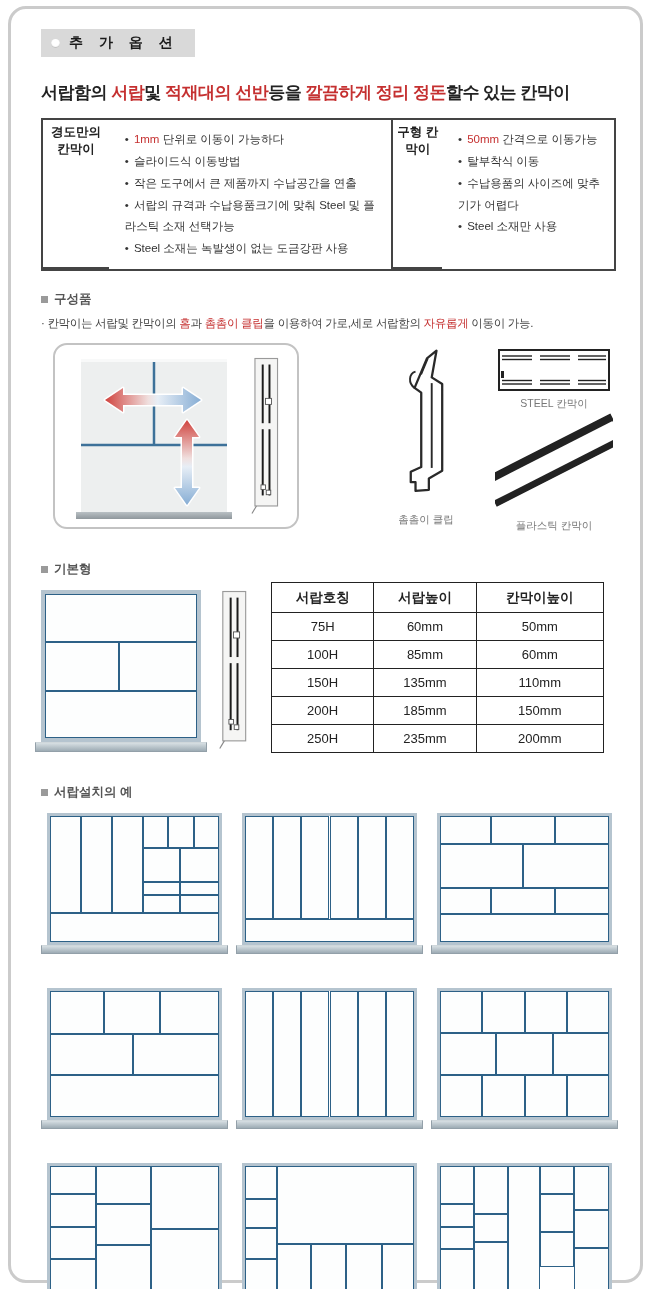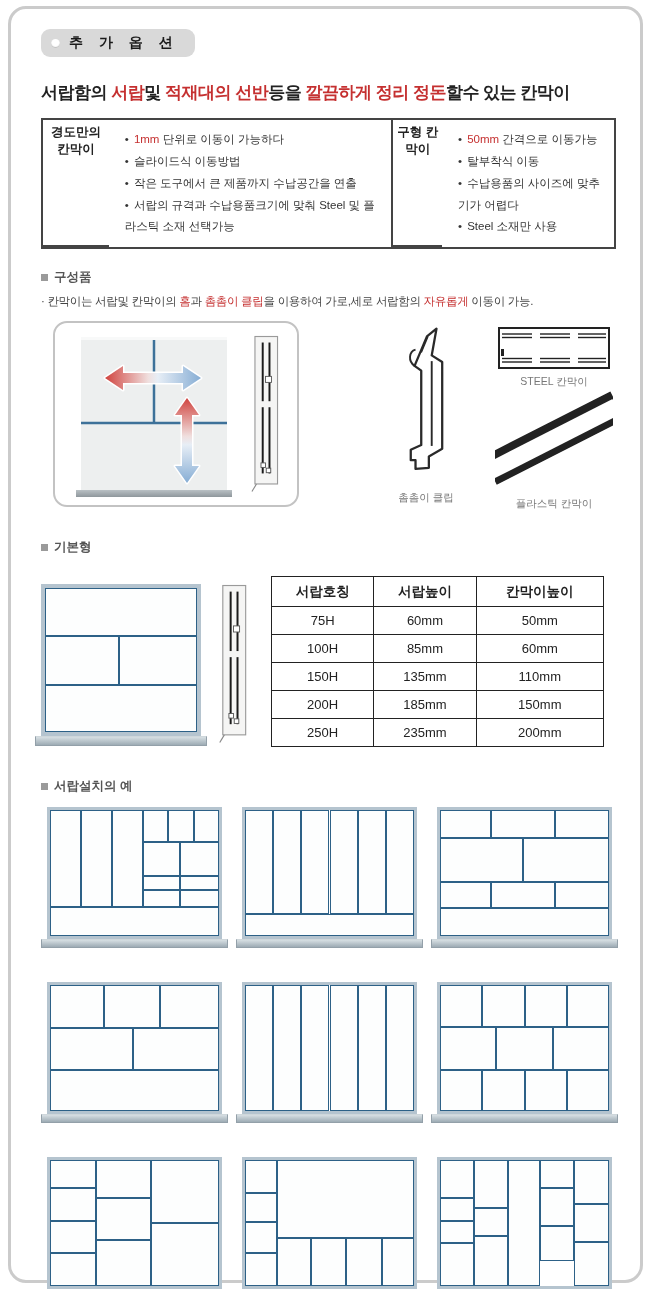--- a/index.html
+++ b/index.html
@@ -10,21 +10,21 @@
   }
   .page{
     position:absolute;left:8px;top:6px;right:8px;bottom:6px;
     border:3px solid #cbcbcb;border-radius:18px;
     padding:20px 24px 10px 30px;box-sizing:border-box;background:#fff;
   }
   .red{color:var(--red,#c53030);}
   
   .badge{
     display:inline-flex;align-items:center;gap:9px;
-    background:#d9d9d9;padding:5px 16px 5px 10px;border-radius:9px;
+    background:#d9d9d9;padding:5px 16px 5px 10px;
   }
   .badge .dot{width:9px;height:9px;border-radius:50%;background:#fff;box-shadow:inset 0 -1px 1px #bbb;}
   .badge .txt{font-weight:bold;font-size:14px;letter-spacing:6px;color:#1a1a1a;}
   
   .headline{margin-top:24px;font-size:17px;font-weight:bold;color:#222;letter-spacing:-0.5px;}
   
   .cmp{display:flex;border:2px solid #444;margin-top:14px;}
   .cmp-col{width:61%;box-sizing:border-box;display:flex;flex-direction:row;}
   .cmp-col.right{width:39%;border-left:2px solid #444;}
   .cmp-head{border-bottom:2px solid #444;text-align:center;font-weight:bold;font-size:12.5px;padding:4px 0;}
@@ -43,21 +43,21 @@
   }
   .topview{position:absolute;left:26px;top:14px;width:146px;height:150px;background:#edefef;border-top:3px solid #f8f9f9;}
   .topview svg{position:absolute;left:0;top:0;}
   .topview .tv-base{position:absolute;left:-5px;right:-5px;bottom:-7px;height:7px;background:linear-gradient(#b9c0c4,#8f979c);}
   .strip-svg{position:absolute;}
   .clip-block{position:absolute;left:330px;top:4px;width:110px;text-align:center;}
   .steel-block{position:absolute;left:448px;top:8px;width:130px;text-align:center;}
   .plastic-block{position:absolute;left:448px;top:68px;width:130px;text-align:center;}
   .ill-label{font-size:10.5px;color:#777;margin-top:2px;}
   
-  .basic-area{position:relative;height:182px;margin-top:20px;}
+  .basic-area{position:relative;height:182px;margin-top:4px;}
   .drawer{position:absolute;}
   .drawer .body{position:relative;background:#fff;border:4px solid #b5c4cf;box-sizing:border-box;}
   .drawer .base{height:8px;margin:0 -6px;background:linear-gradient(#d7dfe3,#9dabb4);border:1px solid #93a0a9;border-top-color:#cfd7db;}
   .cell{position:absolute;box-sizing:border-box;border:1px solid var(--line,#2d6187);background:#fdfefe;}
   .spec{position:absolute;left:230px;top:0;border-collapse:collapse;width:333px;}
   .spec th,.spec td{border:1.5px solid #222;text-align:center;font-size:13px;padding:0;height:27px;}
   .spec th{font-weight:bold;height:29px;font-size:13.5px;}
   
   .ex-grid{display:grid;grid-template-columns:repeat(3,187px);gap:34px 8px;margin-top:12px;}
   .ex .body{height:132px;margin:0 6px;position:relative;background:#fff;border:3px solid #b5c4cf;box-sizing:border-box;}
@@ -79,20 +79,21 @@
 
   
   <div class="cmp">
     <div class="cmp-col">
       <div class="cmp-head">경도만의 칸막이</div>
       <ul class="cmp-list">
           <li><span class="blt">•</span><span class="red">1mm</span><span> 단위로 이동이 가능하다</span></li>
           <li><span class="blt">•</span><span>슬라이드식 이동방법</span></li>
           <li><span class="blt">•</span><span>작은 도구에서 큰 제품까지 수납공간을 연출</span></li>
           <li><span class="blt">•</span><span>서랍의 규격과 수납용품크기에 맞춰 Steel 및 플라스틱 소재 선택가능</span></li>
+          <li><span class="blt">•</span><span>Steel 소재는 녹발생이 없는 도금강판 사용</span></li>
         </ul>
     </div>
     <div class="cmp-col right">
       <div class="cmp-head">구형 칸막이</div>
       <ul class="cmp-list">
           <li><span class="blt">•</span><span class="red">50mm</span><span> 간격으로 이동가능</span></li>
           <li><span class="blt">•</span><span>탈부착식 이동</span></li>
           <li><span class="blt">•</span><span>수납용품의 사이즈에 맞추기가 어렵다</span></li>
           <li><span class="blt">•</span><span>Steel 소재만 사용</span></li>
         </ul>

